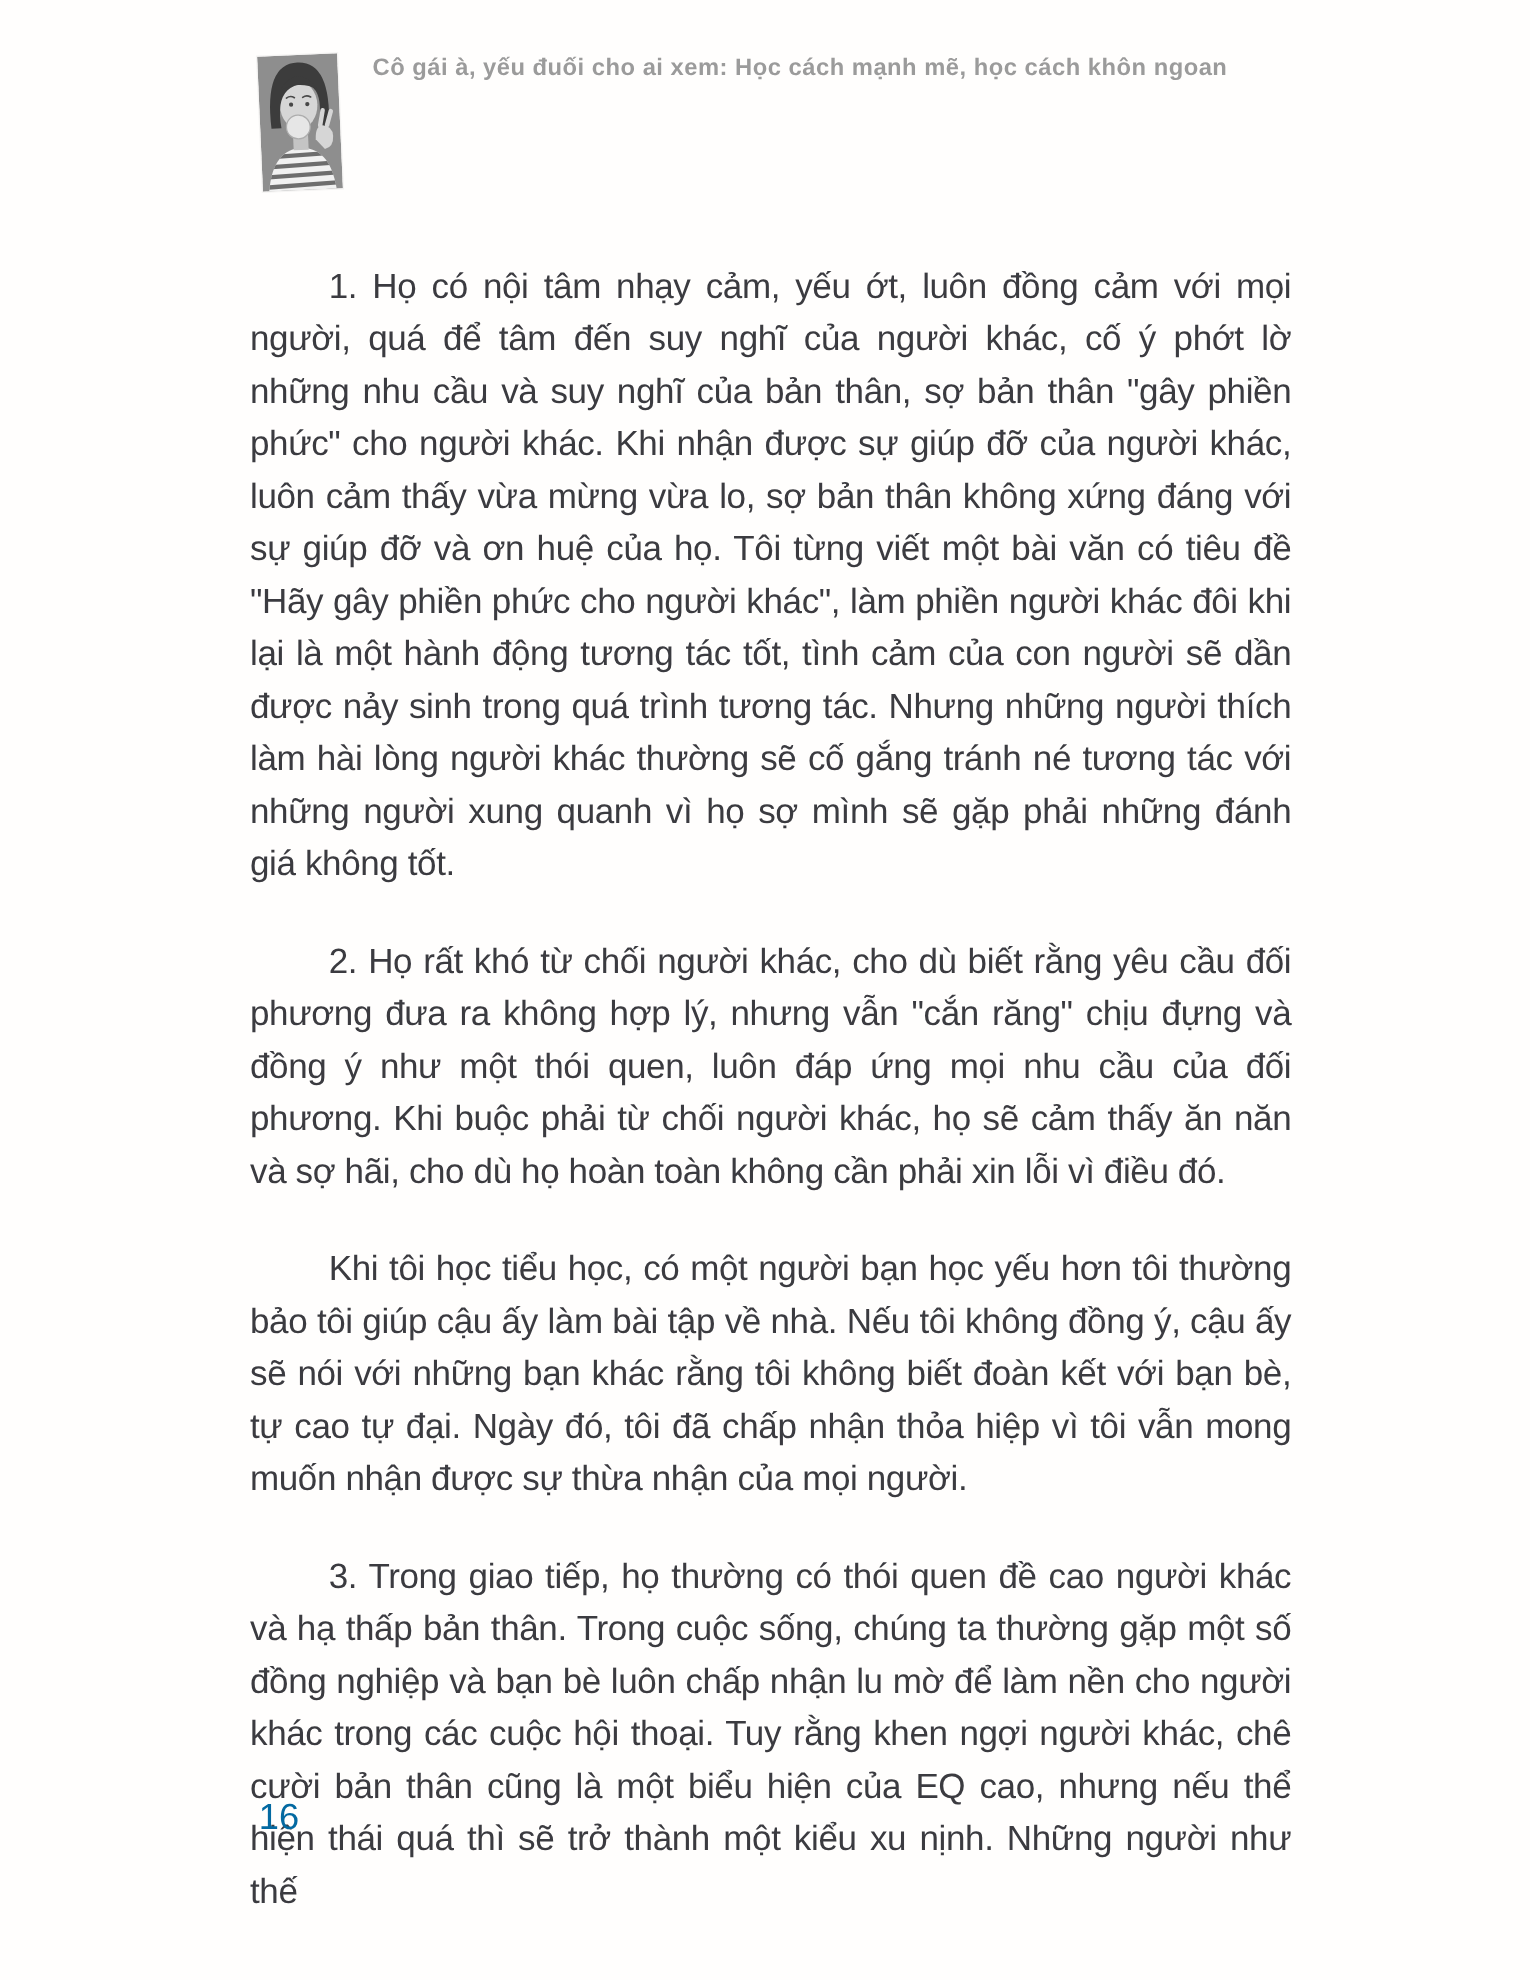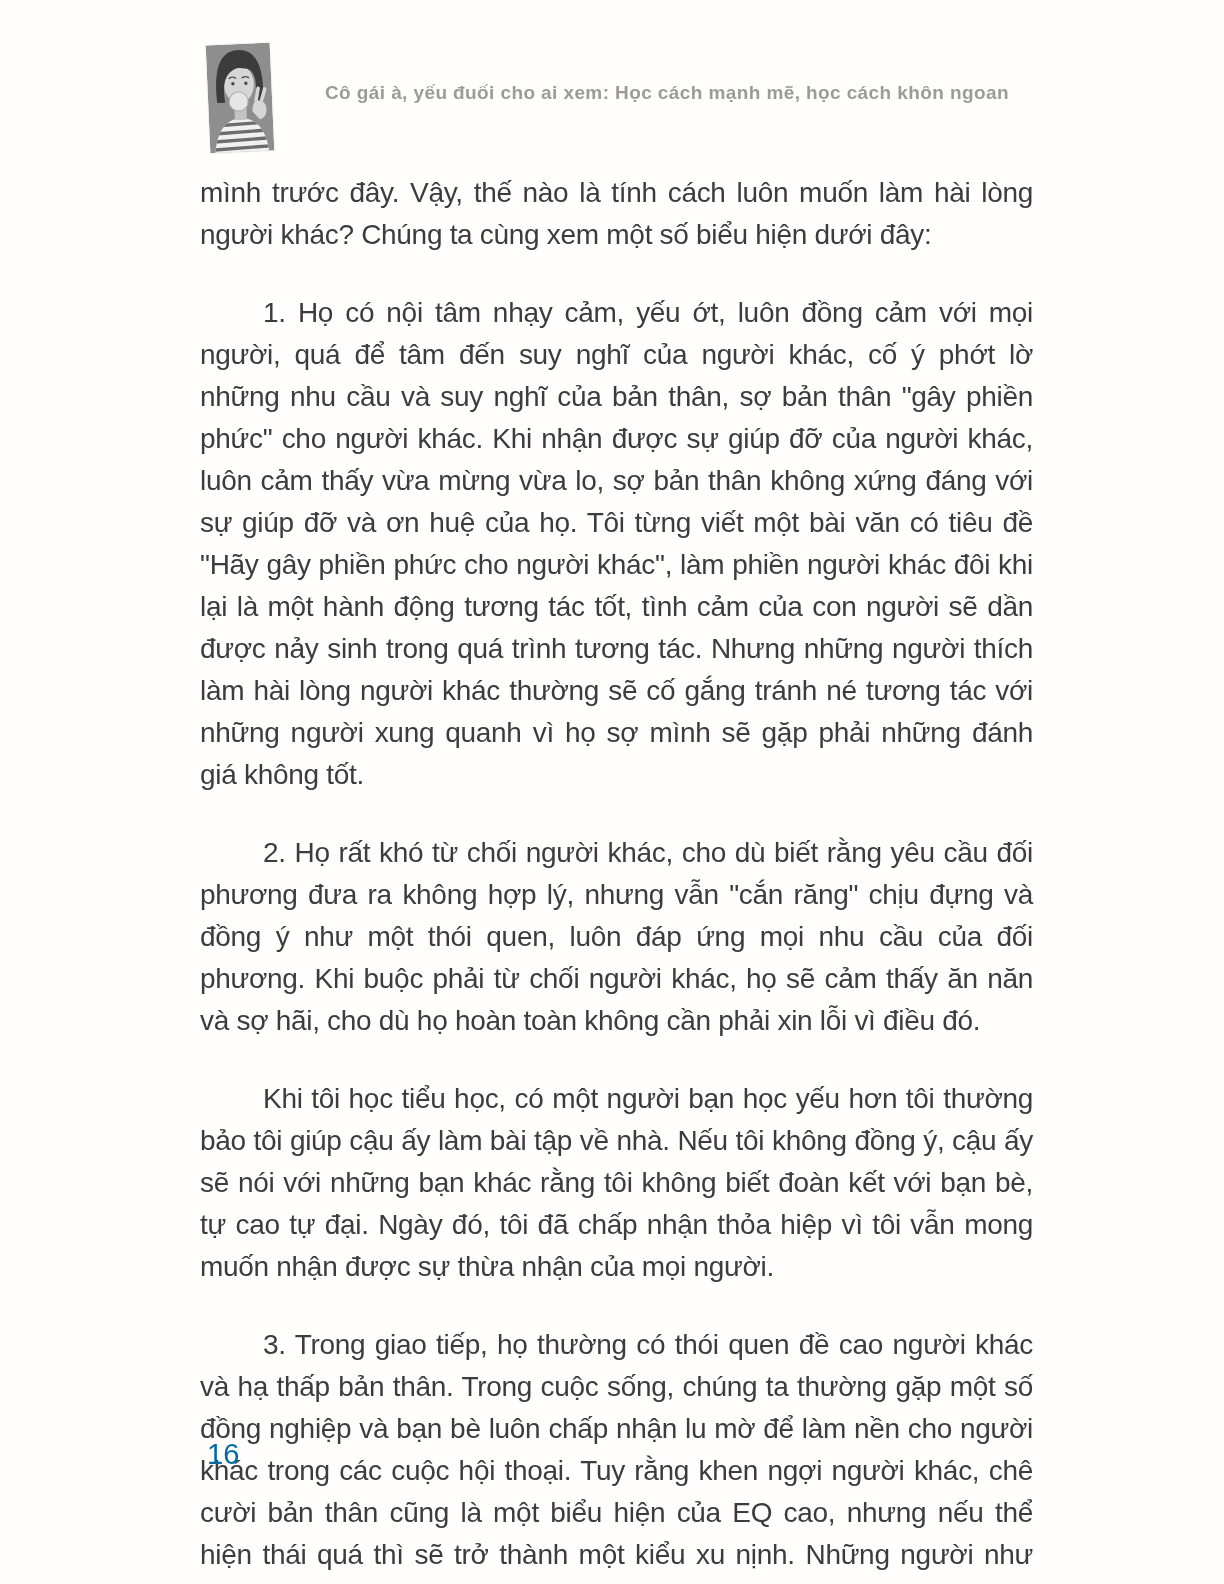--- a/index.html
+++ b/index.html
@@ -12,22 +12,21 @@
     font-family: "Liberation Sans", sans-serif;
   }
 
   
   .header {
     position: absolute;
     left: 208px;
     top: 44px;
     right: 120px;
     display: flex;
-    align-items: center;
-    gap: 27px;
+    align-items: flex-start;
   }
   .photo-wrap {
     width: 64px;
     height: 108px;
     flex: 0 0 auto;
     transform: rotate(-2.5deg);
     box-shadow: 0 0 0 1px rgba(0,0,0,0.04);
   }
   .photo-wrap svg { display: block; width: 100%; height: 100%; }
   .running-title {
@@ -107,21 +106,20 @@
           <line x1="48" y1="57" x2="50.5" y2="45"></line>
           <line x1="53.5" y1="57" x2="57" y2="46"></line>
         </g>
         <path d="M44 68 q0 -11 6 -11 q8 1 8 9 q0 9 -7 10 Z" fill="#d6d6d6"></path>
       </svg>
     </div>
     <div class="running-title">Cô gái à, yếu đuối cho ai xem: Học cách mạnh mẽ, học cách khôn ngoan</div>
   </div>
 
   <div class="content">
-    <p class="para">mình trước đây. Vậy, thế nào là tính cách luôn muốn làm hài lòng người khác? Chúng ta cùng xem một số biểu hiện dưới đây:</p>
     <p class="para indented">1. Họ có nội tâm nhạy cảm, yếu ớt, luôn đồng cảm với mọi người, quá để tâm đến suy nghĩ của người khác, cố ý phớt lờ những nhu cầu và suy nghĩ của bản thân, sợ bản thân "gây phiền phức" cho người khác. Khi nhận được sự giúp đỡ của người khác, luôn cảm thấy vừa mừng vừa lo, sợ bản thân không xứng đáng với sự giúp đỡ và ơn huệ của họ. Tôi từng viết một bài văn có tiêu đề "Hãy gây phiền phức cho người khác", làm phiền người khác đôi khi lại là một hành động tương tác tốt, tình cảm của con người sẽ dần được nảy sinh trong quá trình tương tác. Nhưng những người thích làm hài lòng người khác thường sẽ cố gắng tránh né tương tác với những người xung quanh vì họ sợ mình sẽ gặp phải những đánh giá không tốt.</p>
     <p class="para indented">2. Họ rất khó từ chối người khác, cho dù biết rằng yêu cầu đối phương đưa ra không hợp lý, nhưng vẫn "cắn răng" chịu đựng và đồng ý như một thói quen, luôn đáp ứng mọi nhu cầu của đối phương. Khi buộc phải từ chối người khác, họ sẽ cảm thấy ăn năn và sợ hãi, cho dù họ hoàn toàn không cần phải xin lỗi vì điều đó.</p>
     <p class="para indented">Khi tôi học tiểu học, có một người bạn học yếu hơn tôi thường bảo tôi giúp cậu ấy làm bài tập về nhà. Nếu tôi không đồng ý, cậu ấy sẽ nói với những bạn khác rằng tôi không biết đoàn kết với bạn bè, tự cao tự đại. Ngày đó, tôi đã chấp nhận thỏa hiệp vì tôi vẫn mong muốn nhận được sự thừa nhận của mọi người.</p>
     <p class="para indented">3. Trong giao tiếp, họ thường có thói quen đề cao người khác và hạ thấp bản thân. Trong cuộc sống, chúng ta thường gặp một số đồng nghiệp và bạn bè luôn chấp nhận lu mờ để làm nền cho người khác trong các cuộc hội thoại. Tuy rằng khen ngợi người khác, chê cười bản thân cũng là một biểu hiện của EQ cao, nhưng nếu thể hiện thái quá thì sẽ trở thành một kiểu xu nịnh. Những người như thế</p>
   </div>
 
   <div class="page-number">16</div>
 
 </div>
 

